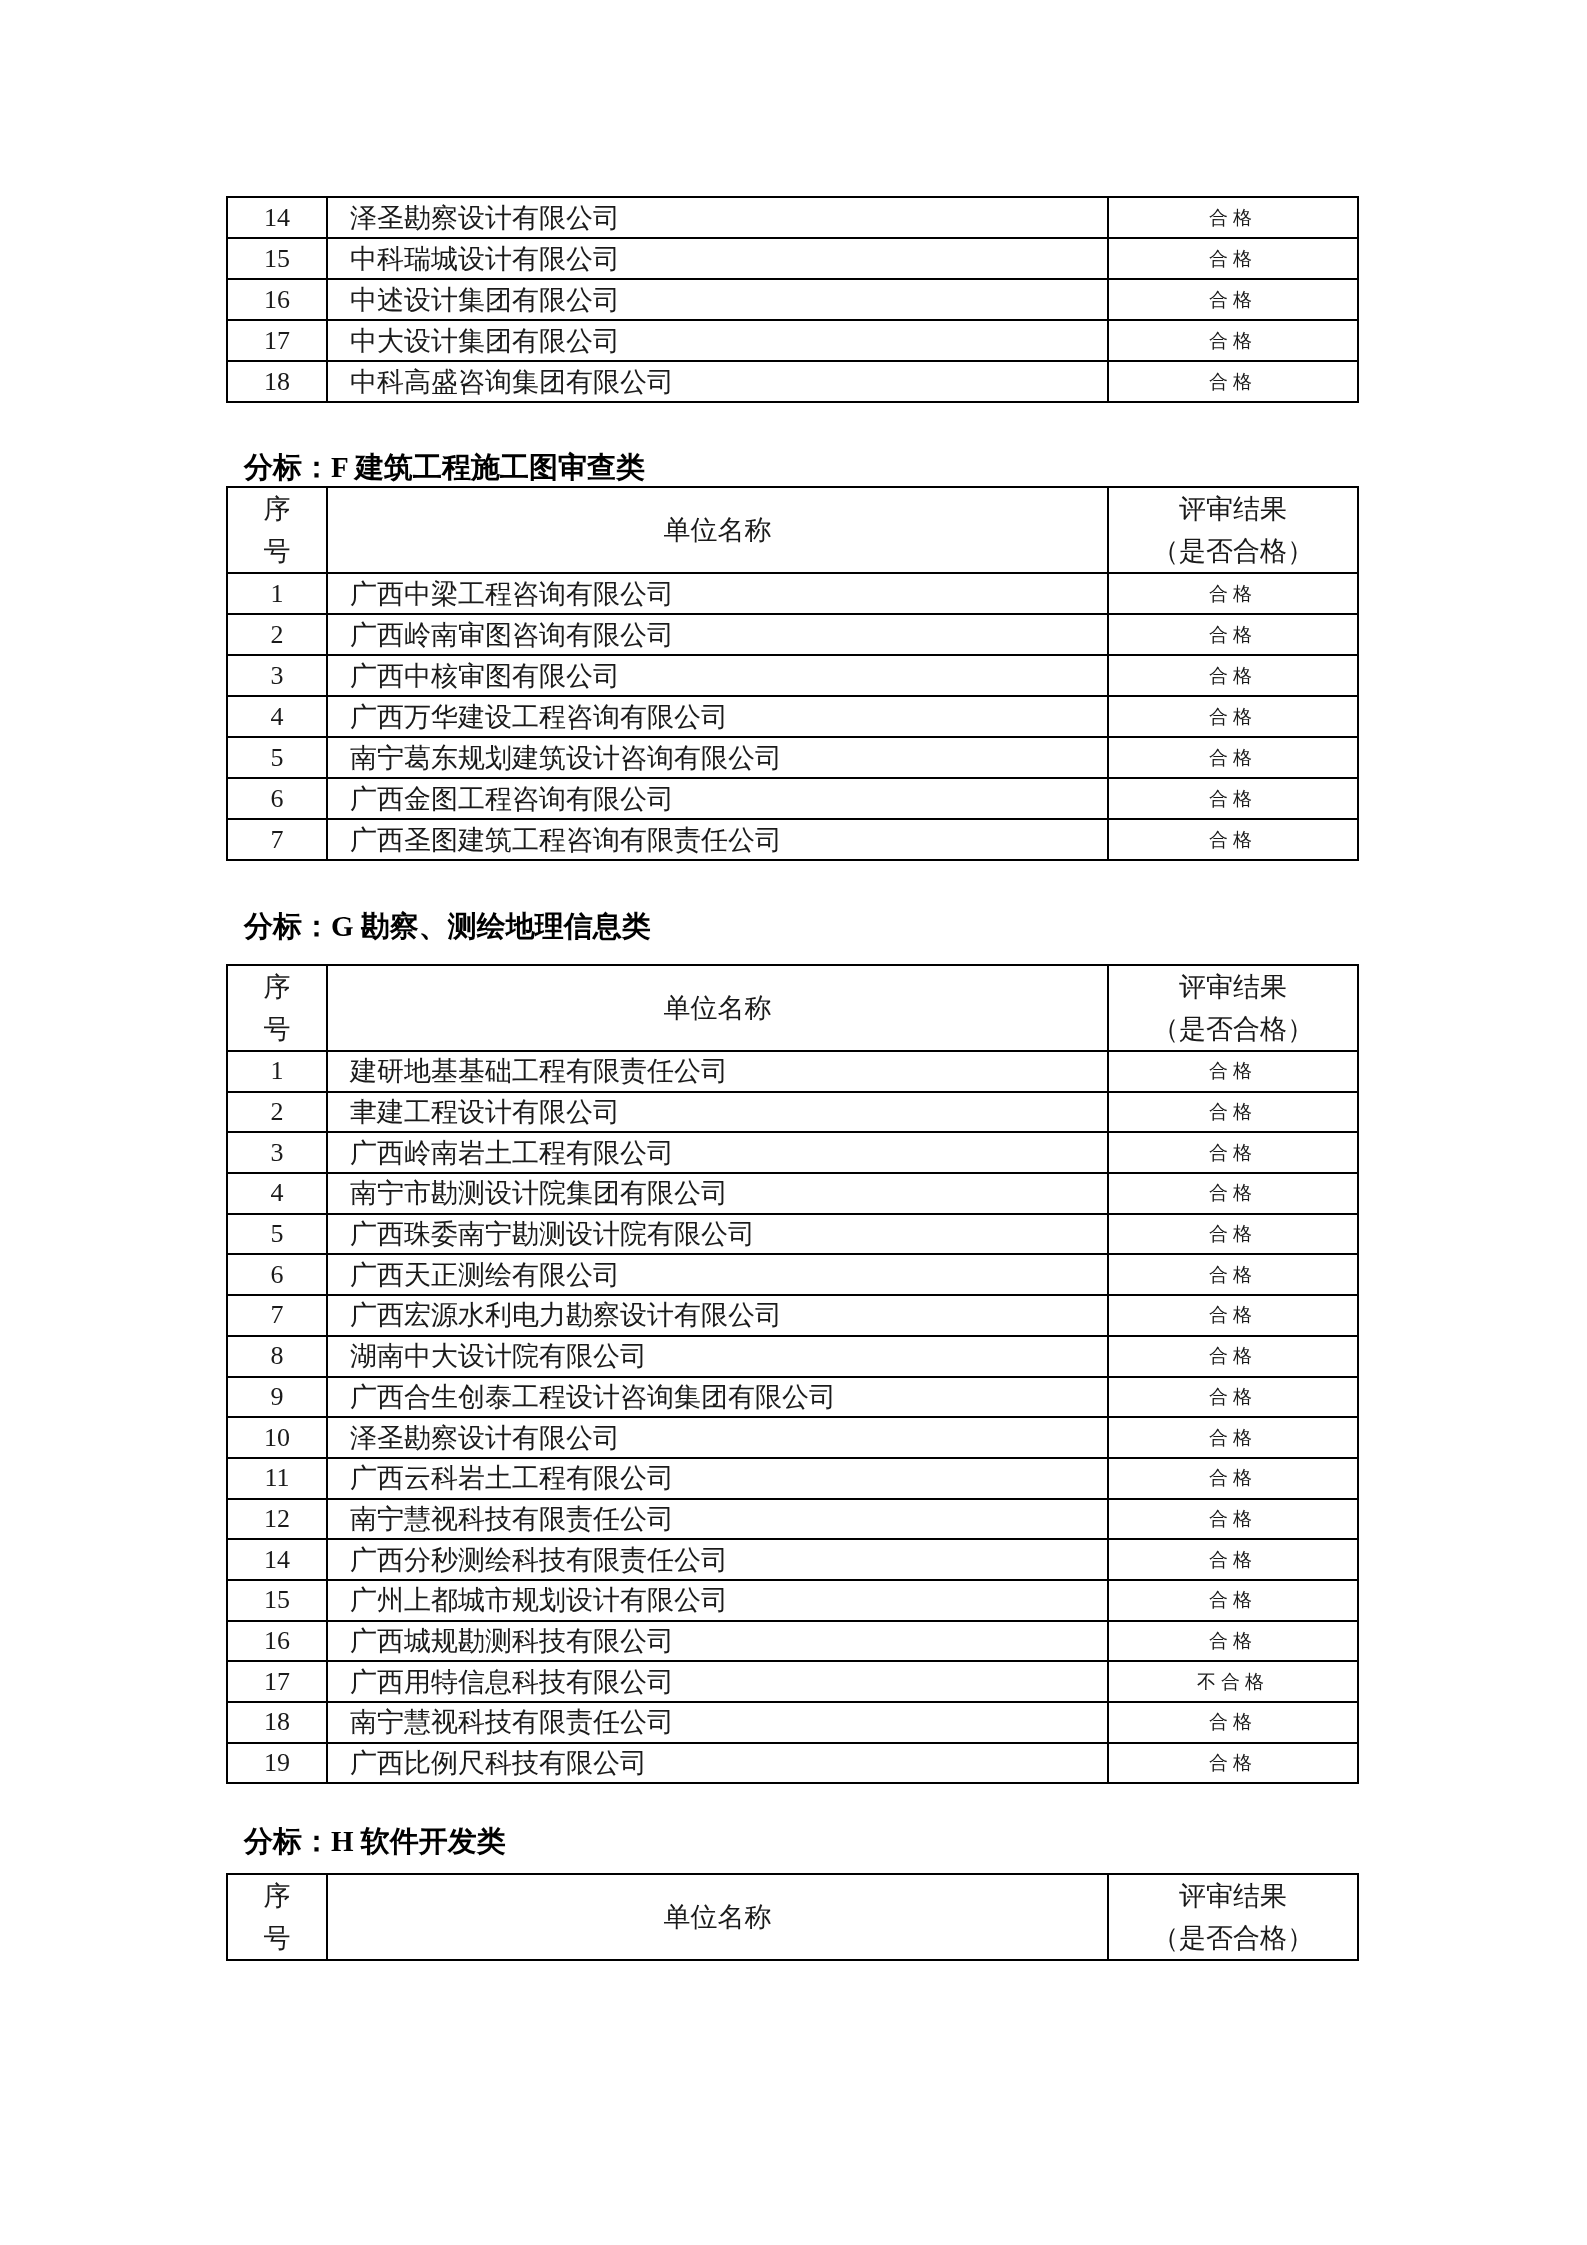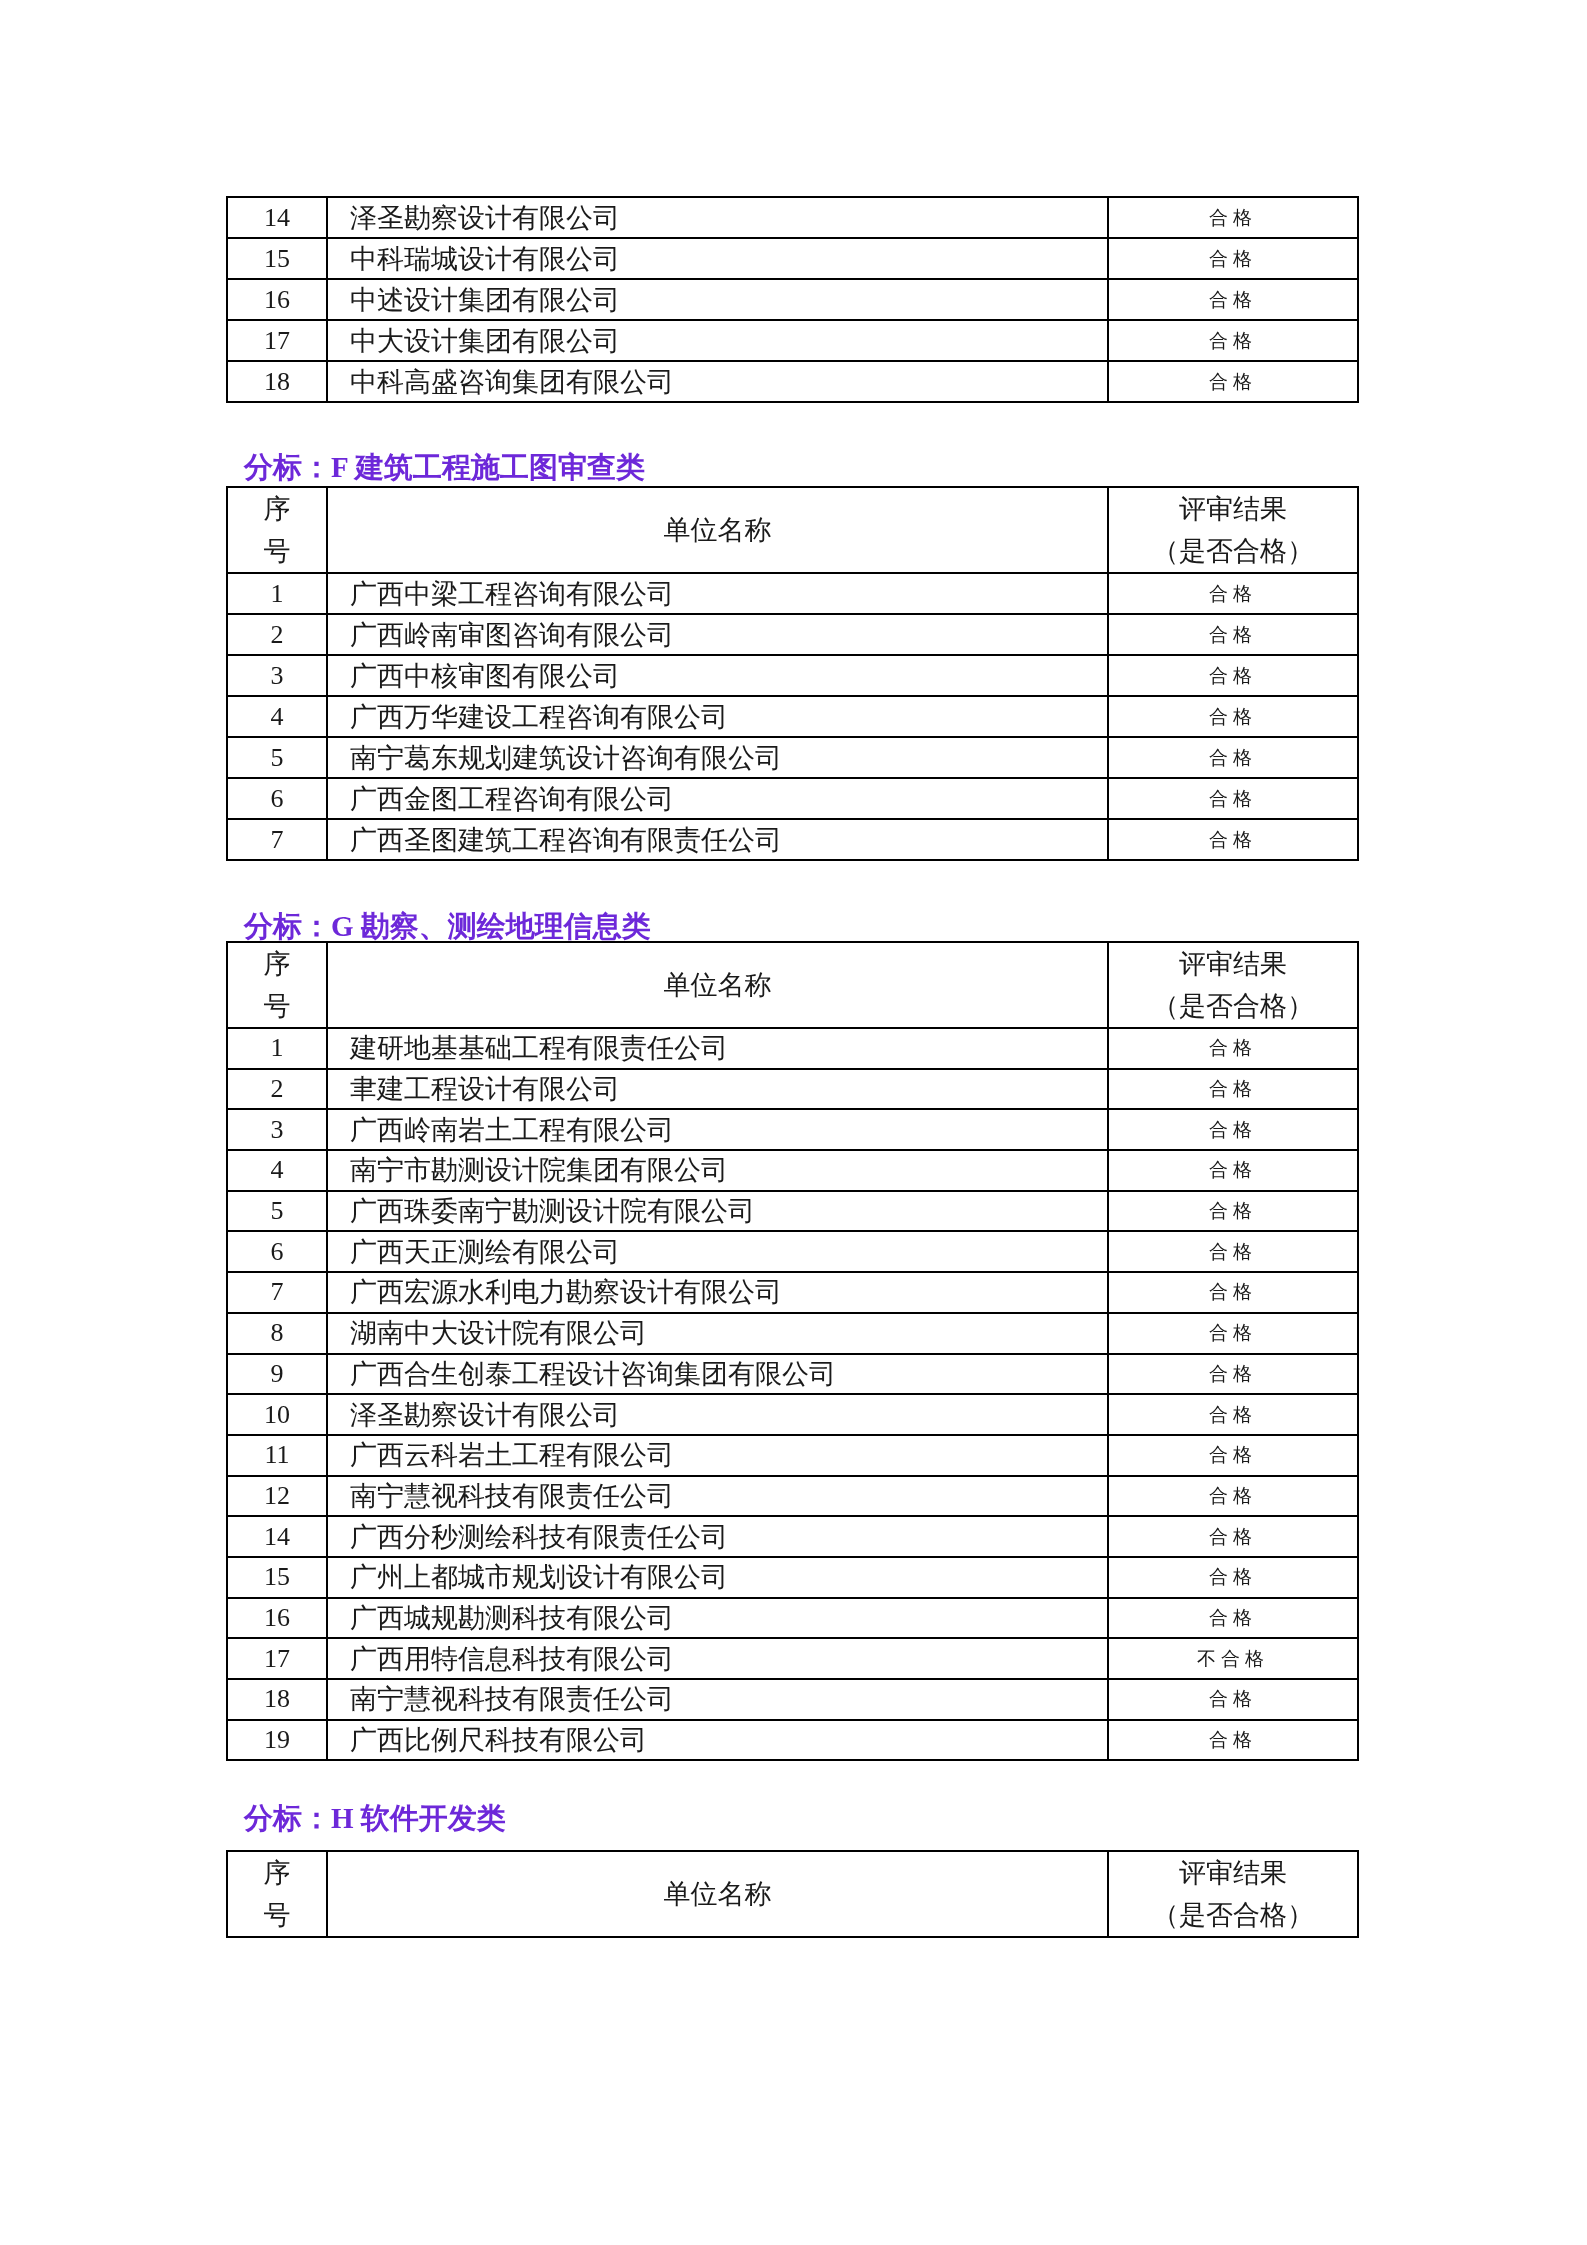--- a/index.html
+++ b/index.html
@@ -51,24 +51,24 @@
   td.cell-result {
     text-align: center;
     font-size: 19px;
     letter-spacing: 5px;
   }
   .section-title {
     font-size: 29px;
     font-weight: bold;
     margin-left: 18px;
     line-height: 30px;
-    color: #6d28d9;
+    color: #000000;
   }
   .sec-f .section-title { margin-top: 49px; margin-bottom: 4px; }
-  .sec-g .section-title { margin-top: 50px; margin-bottom: 0; }
+  .sec-g .section-title { margin-top: 50px; margin-bottom: 23px; }
   .sec-h .section-title { margin-top: 42px; margin-bottom: 17px; }
 </style>
 </head>
 <body>
 
 <div class="page">
   <div class="content">
 
     <section class="sec-cont">
       <table class="results">

